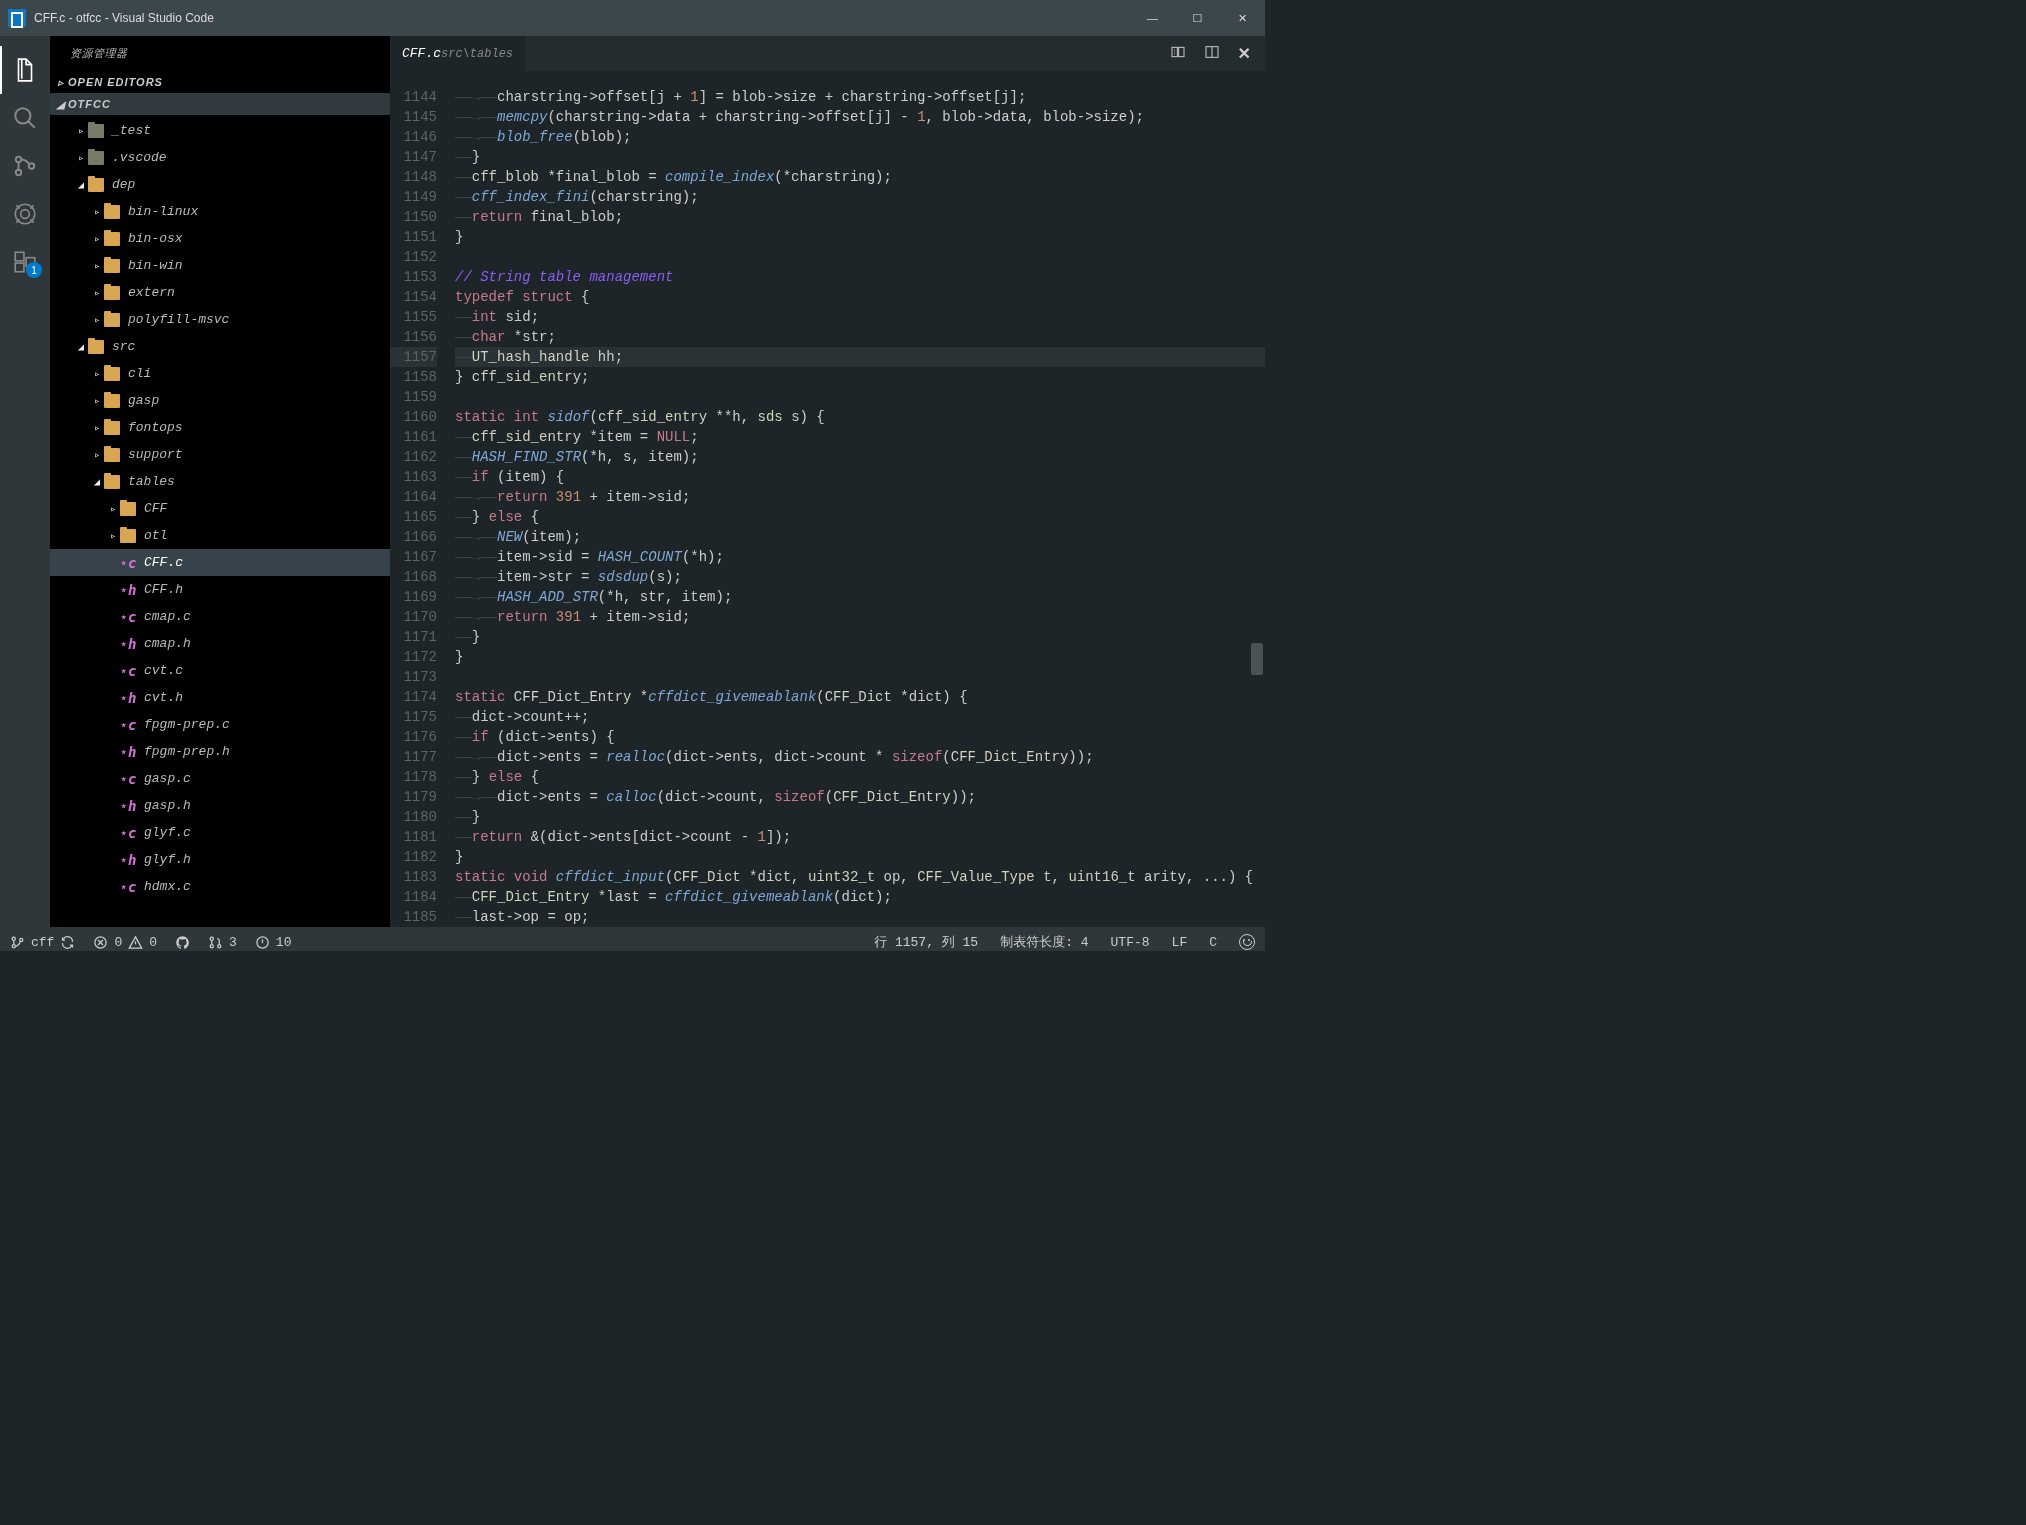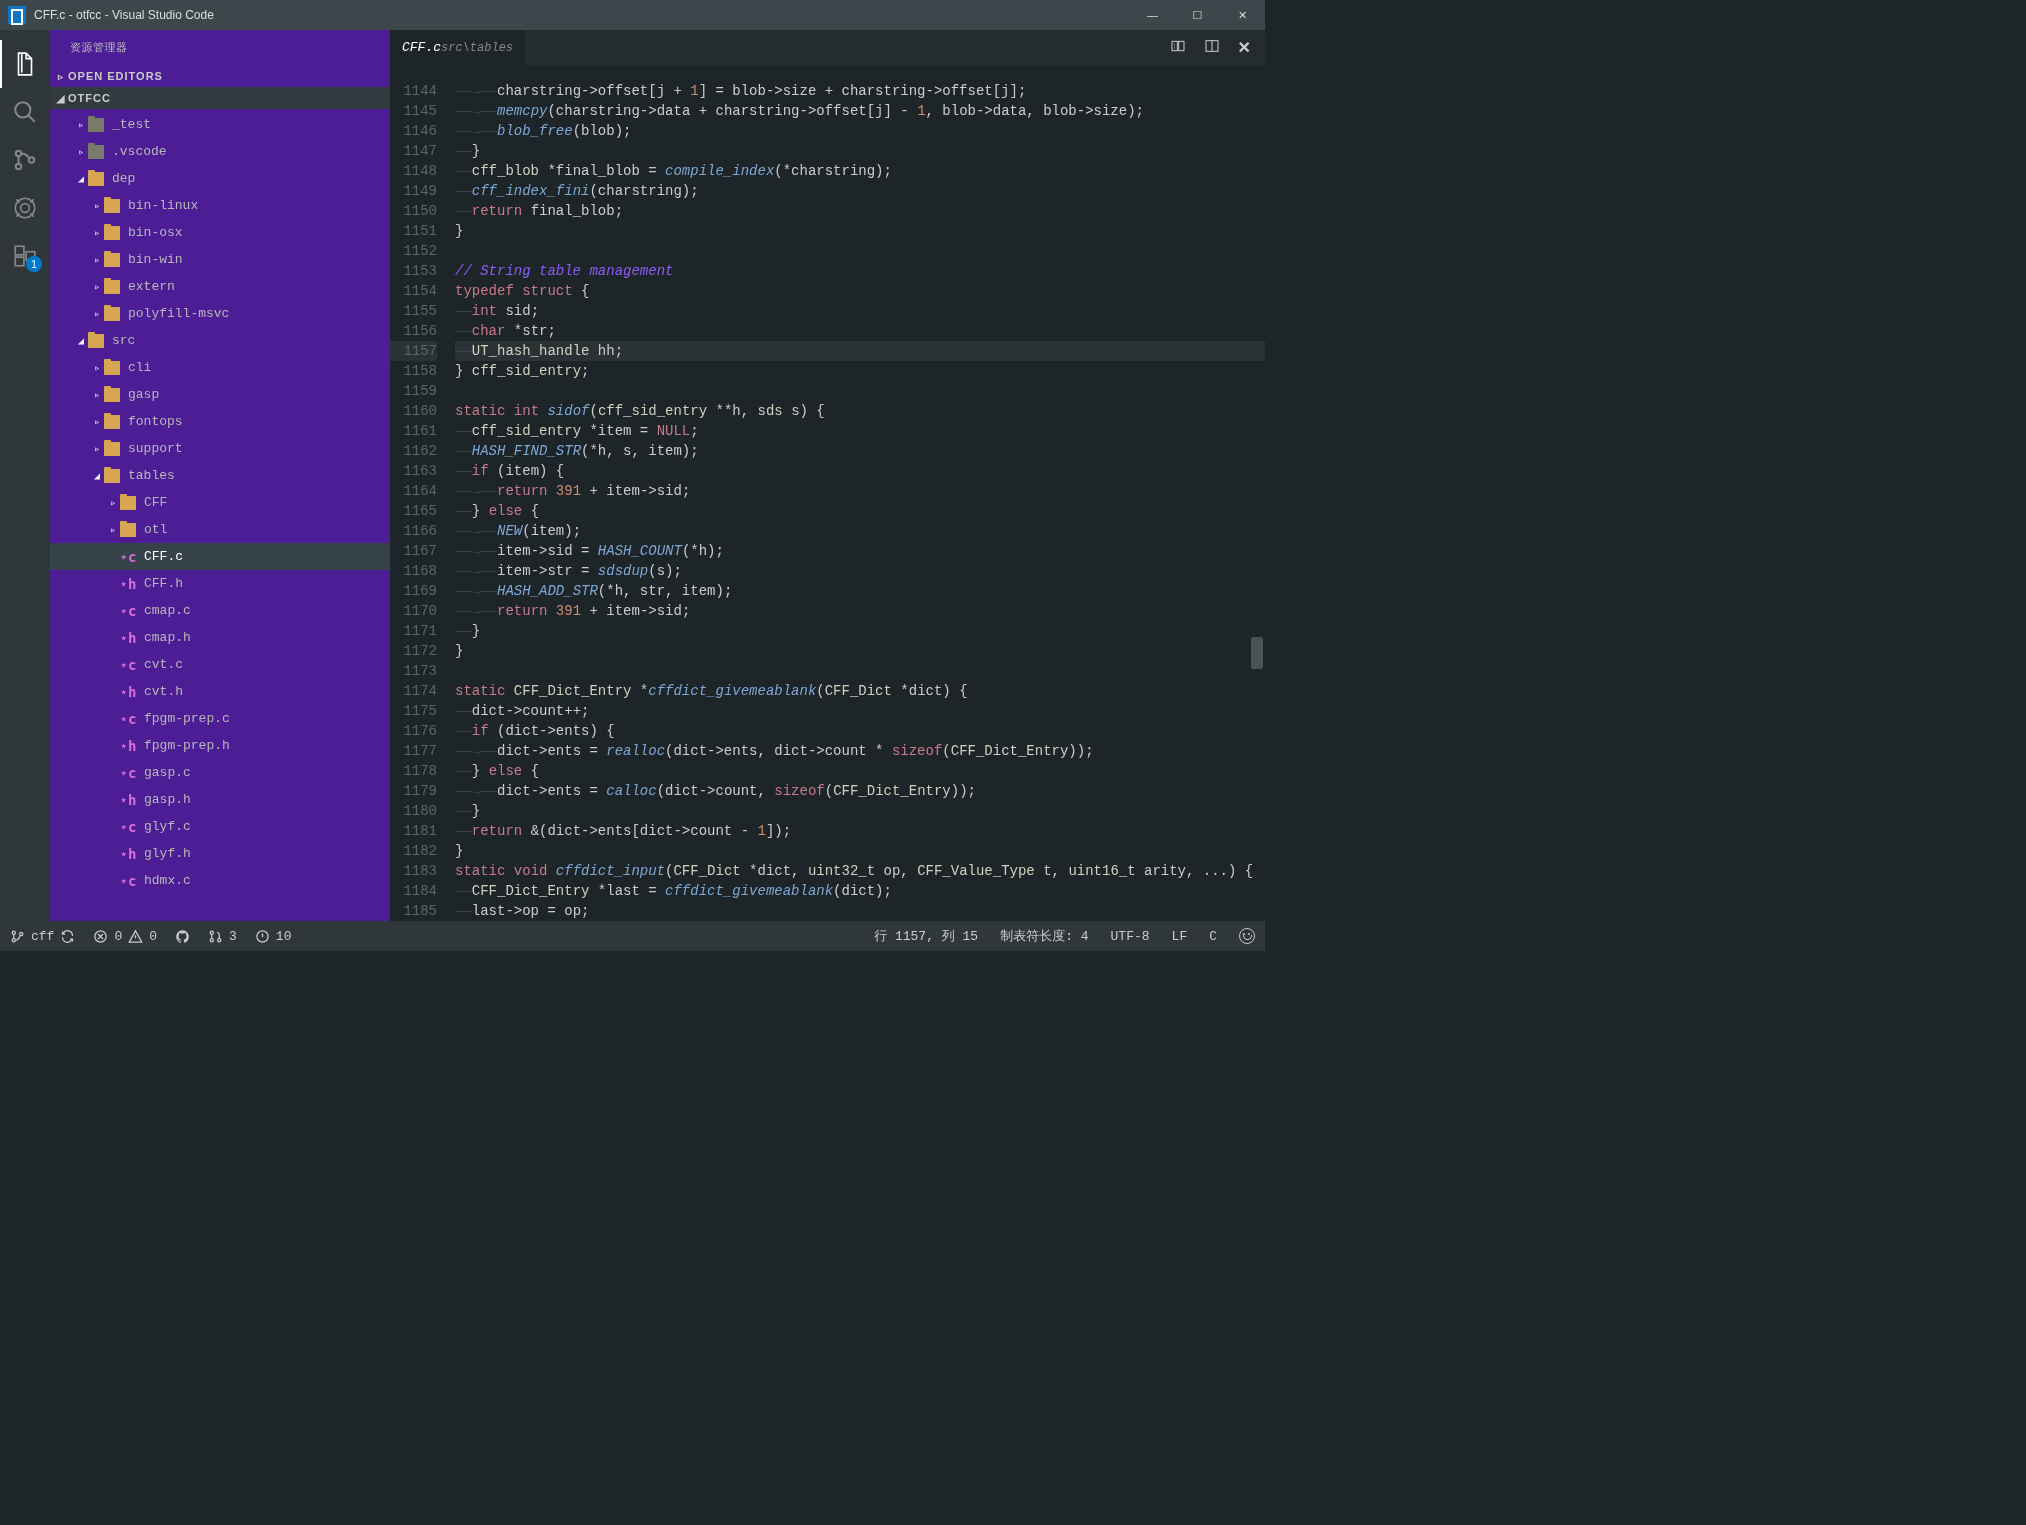--- a/index.html
+++ b/index.html
@@ -1,37 +1,37 @@
 <!DOCTYPE html>
 <html><head>
 <meta charset="utf-8">
 <style>
 * { margin:0; padding:0; box-sizing:border-box; }
 body { font-family:"Segoe UI","Microsoft YaHei",sans-serif; background:#1e2528; color:#ccc; overflow:hidden; width:1265px; height:951px; font-size:13px; }
 .mono { font-family:"Consolas","Courier New",monospace; }
 
 
-.titlebar { height:30px; background:#3c474c; display:flex; align-items:center; color:#ddd; }
+.titlebar { height:36px; background:#3c474c; display:flex; align-items:center; color:#ddd; }
 .titlebar .app-icon { width:18px; height:18px; margin:0 8px; background:#0f76c5; position:relative; }
 .titlebar .app-icon::before { content:""; position:absolute; left:3px; top:3px; width:5px; height:12px; border:2px solid #fff; border-right:none; }
 .titlebar .app-icon::after { content:""; position:absolute; right:3px; top:3px; width:5px; height:12px; border:2px solid #fff; border-left:none; }
 .titlebar .title { flex:1; font-size:12px; }
 .titlebar .win-btns { display:flex; }
 .titlebar .win-btn { width:45px; height:30px; display:flex; align-items:center; justify-content:center; font-size:11px; }
 
 
 .shell { display:flex; height:891px; }
 .activity { width:50px; background:#2f373a; display:flex; flex-direction:column; align-items:center; padding-top:10px; }
 .activity .act-item { width:50px; height:48px; display:flex; align-items:center; justify-content:center; color:#888; position:relative; }
 .activity .act-item.active { color:#fff; }
 .activity .act-item.active::before { content:""; position:absolute; left:0; top:0; width:2px; height:100%; background:#fff; }
 .activity svg { width:26px; height:26px; }
 .act-badge { position:absolute; bottom:8px; right:8px; background:#007acc; color:#fff; border-radius:50%; width:16px; height:16px; font-size:10px; display:flex; align-items:center; justify-content:center; }
 
-.sidebar { width:340px; background:#4c1d95; display:flex; flex-direction:column; }
+.sidebar { width:340px; background:#000000; display:flex; flex-direction:column;font-style:italic; }
 .sidebar-title { height:35px; display:flex; align-items:center; padding:0 20px; font-size:11px; color:#bbb; letter-spacing:0.5px; }
 .section-header { height:22px; display:flex; align-items:center; padding:0 4px; font-size:11px; font-weight:bold; color:#ccc; letter-spacing:1.0px; }
 .section-header.expanded { background:#313a3e; }
 .tw { width:14px; display:inline-flex; justify-content:center; font-size:10px; }
 .tree { flex:1; overflow:auto; padding-top:2px; }
 .tree-row { height:27px; display:flex; align-items:center; color:#b8b8b8; font-size:13px; }
 .tree-row.active { background:#37434a; color:#fff; }
 .tree-row .tw { color:#eee; }
 .folder-icon { width:16px; height:14px; margin-right:8px; display:inline-block; position:relative; }
 .folder-icon::before { content:""; position:absolute; inset:0; background:#d8a552; border-radius:1px; }

